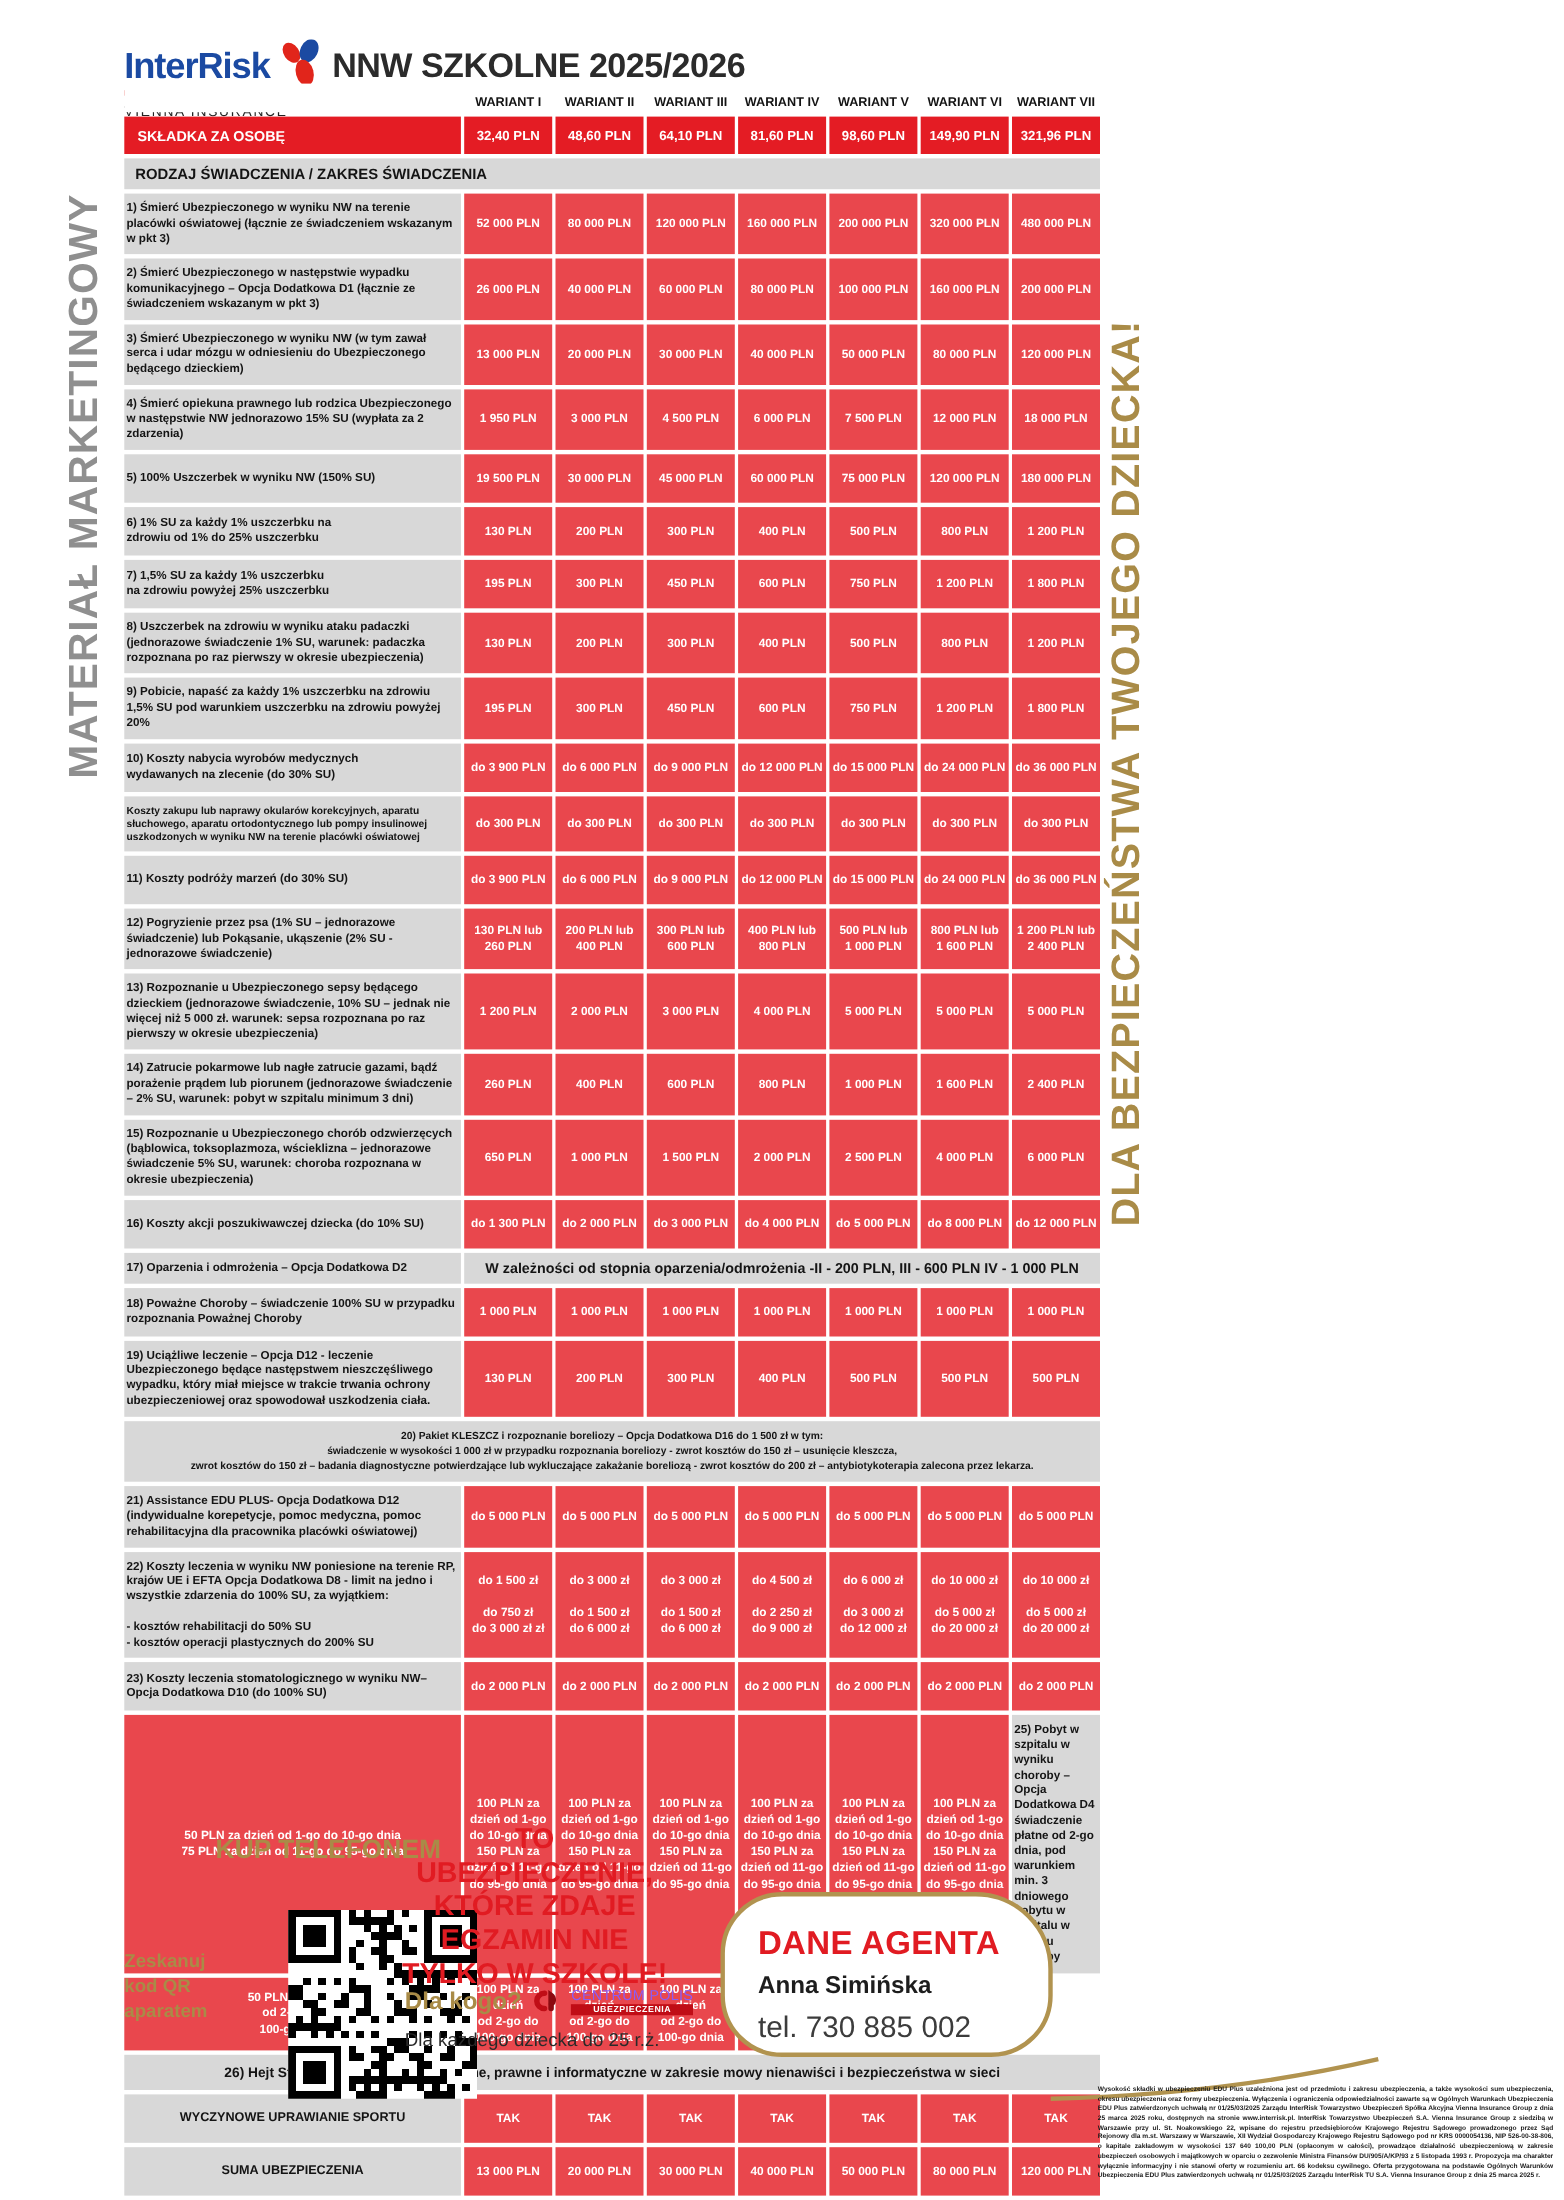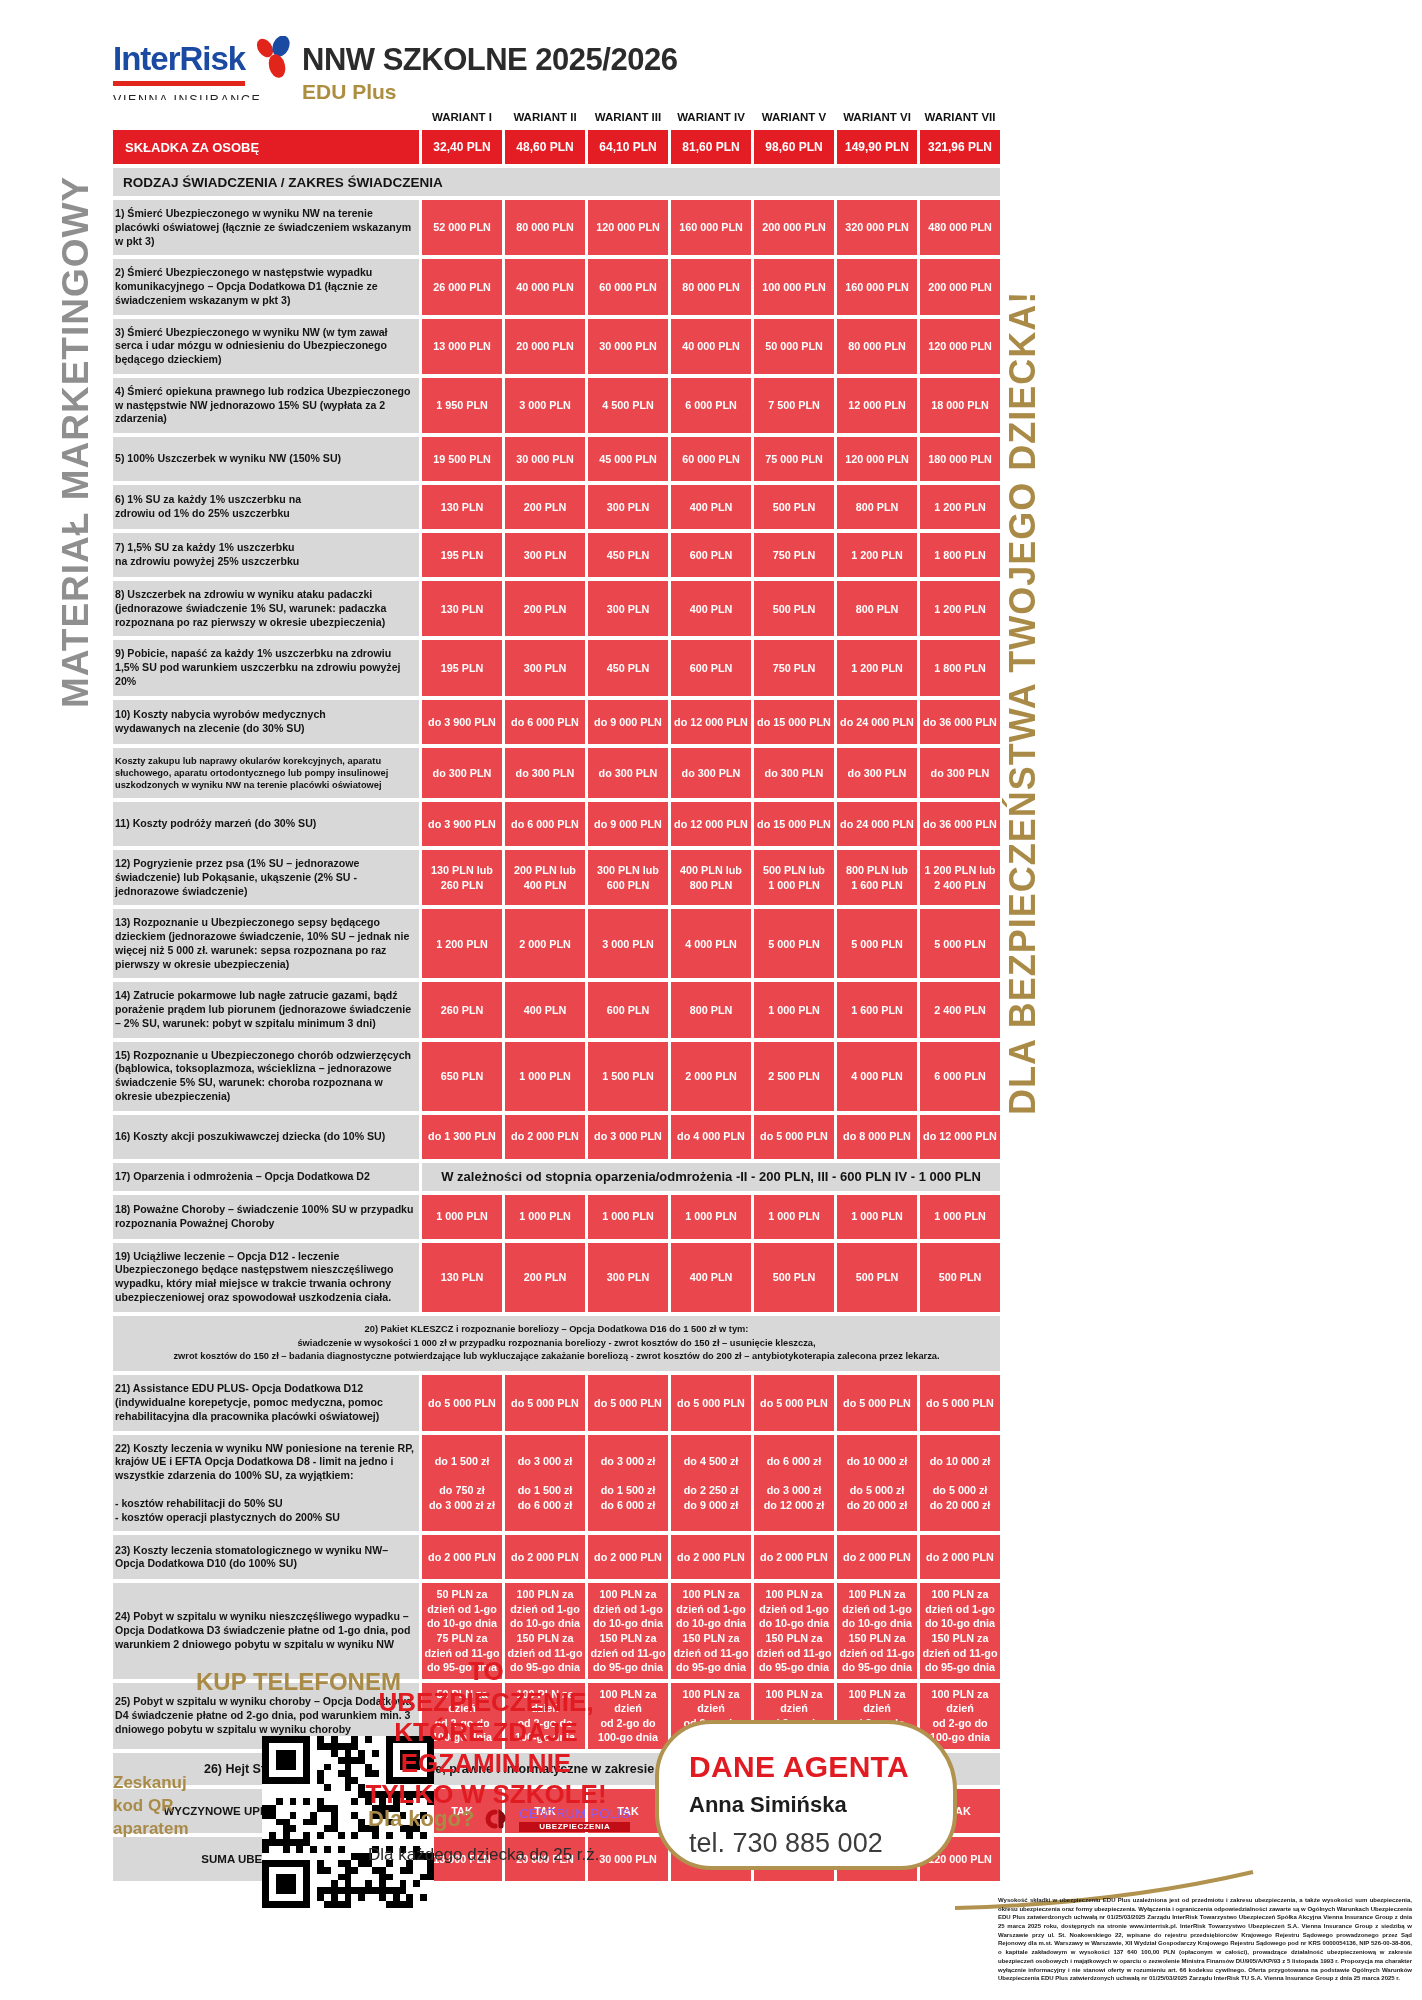--- a/index.html
+++ b/index.html
@@ -18,21 +18,21 @@
   .brand-row { display:flex; align-items:flex-end; }
   .brand-name { font-size:33px; font-weight:bold; color:#1b4aa2; line-height:1;
     border-bottom:5px solid #e1251b; padding-bottom:6px; letter-spacing:-1px; }
   .butterfly { margin-left:6px; margin-bottom:2px; }
   .brand-sub { margin-top:7px; font-size:12.5px; letter-spacing:1.6px; color:#222; }
   .main-title { position:absolute; left:302px; top:42px; font-size:31px; font-weight:bold;
     color:#2b2b2b; letter-spacing:-0.5px; }
   .edu-plus { position:absolute; left:302px; top:80px; font-size:21px; font-weight:bold; color:#ad8d3f; }
 
   
-  #benefit-table { position:absolute; left:113px; top:100px; width:887px;
+  #benefit-table { position:absolute; left:113px; top:76px; width:887px;
     display:grid; grid-template-columns:306px repeat(7, 80px); gap:4px 3px; }
   .varh { background:#fff; color:#131313; font-weight:bold; font-size:11.5px;
     display:flex; align-items:flex-end; justify-content:center; padding-bottom:3px; height:26px; }
   .prem-label { background:#e41c24; color:#fff; font-weight:bold; font-size:13px;
     display:flex; align-items:center; padding-left:12px; height:34px; }
   .prem { background:#e41c24; color:#fff; font-weight:bold; font-size:12px;
     display:flex; align-items:center; justify-content:center; height:34px; }
   .section-h { grid-column:1 / -1; background:#d8d8d8; color:#141414; font-weight:bold;
     font-size:13.5px; padding:7px 10px 6px; }
   .cell-label { background:#d8d8d8; color:#141414; font-weight:bold; font-size:10.6px;
@@ -324,21 +324,20 @@
 do 5 000 zł
 do 20 000 zł</div>
       <div class="cell-label">23) Koszty leczenia stomatologicznego w wyniku NW– Opcja Dodatkowa D10 (do 100% SU)</div>
       <div class="cell-value">do 2 000 PLN</div>
       <div class="cell-value">do 2 000 PLN</div>
       <div class="cell-value">do 2 000 PLN</div>
       <div class="cell-value">do 2 000 PLN</div>
       <div class="cell-value">do 2 000 PLN</div>
       <div class="cell-value">do 2 000 PLN</div>
       <div class="cell-value">do 2 000 PLN</div>
-      <div class="cell-label">24) Pobyt w szpitalu w wyniku nieszczęśliwego wypadku – Opcja Dodatkowa D3 świadczenie płatne od 1-go dnia, pod warunkiem 2 dniowego pobytu w szpitalu w wyniku NW</div>
       <div class="cell-value">50 PLN za dzień od 1-go do 10-go dnia
 75 PLN za dzień od 11-go do 95-go dnia</div>
       <div class="cell-value">100 PLN za dzień od 1-go do 10-go dnia
 150 PLN za dzień od 11-go do 95-go dnia</div>
       <div class="cell-value">100 PLN za dzień od 1-go do 10-go dnia
 150 PLN za dzień od 11-go do 95-go dnia</div>
       <div class="cell-value">100 PLN za dzień od 1-go do 10-go dnia
 150 PLN za dzień od 11-go do 95-go dnia</div>
       <div class="cell-value">100 PLN za dzień od 1-go do 10-go dnia
 150 PLN za dzień od 11-go do 95-go dnia</div>

